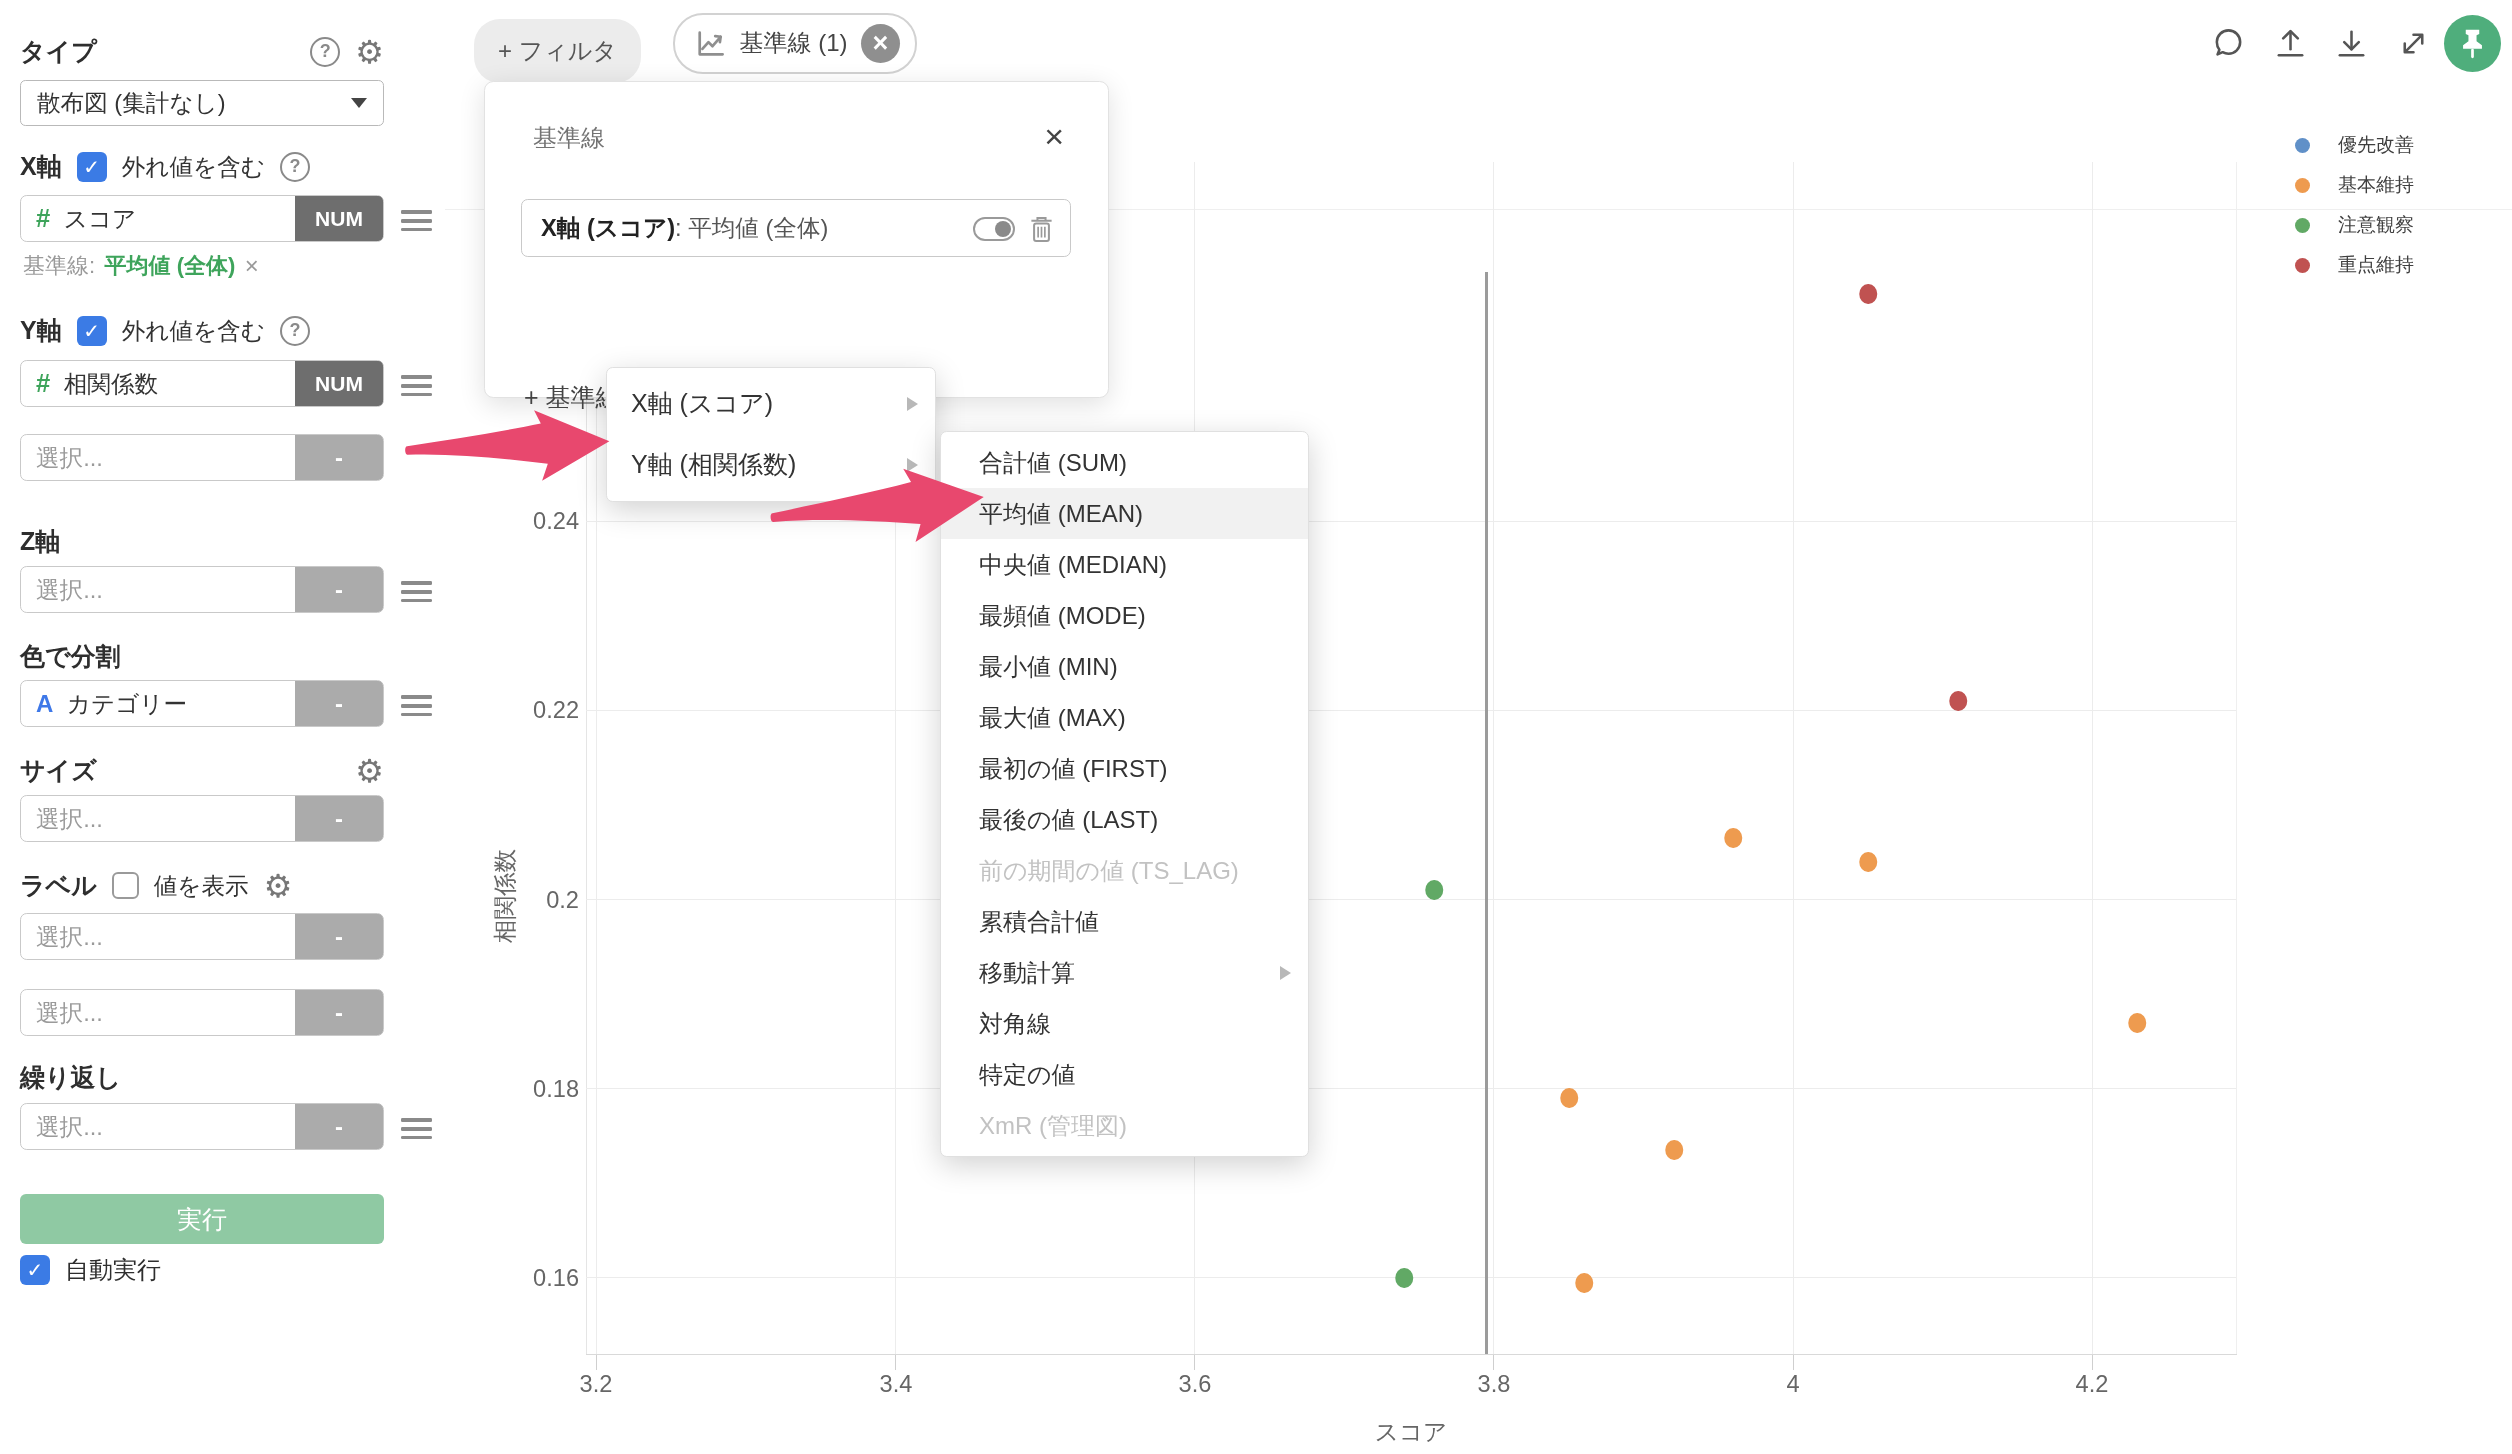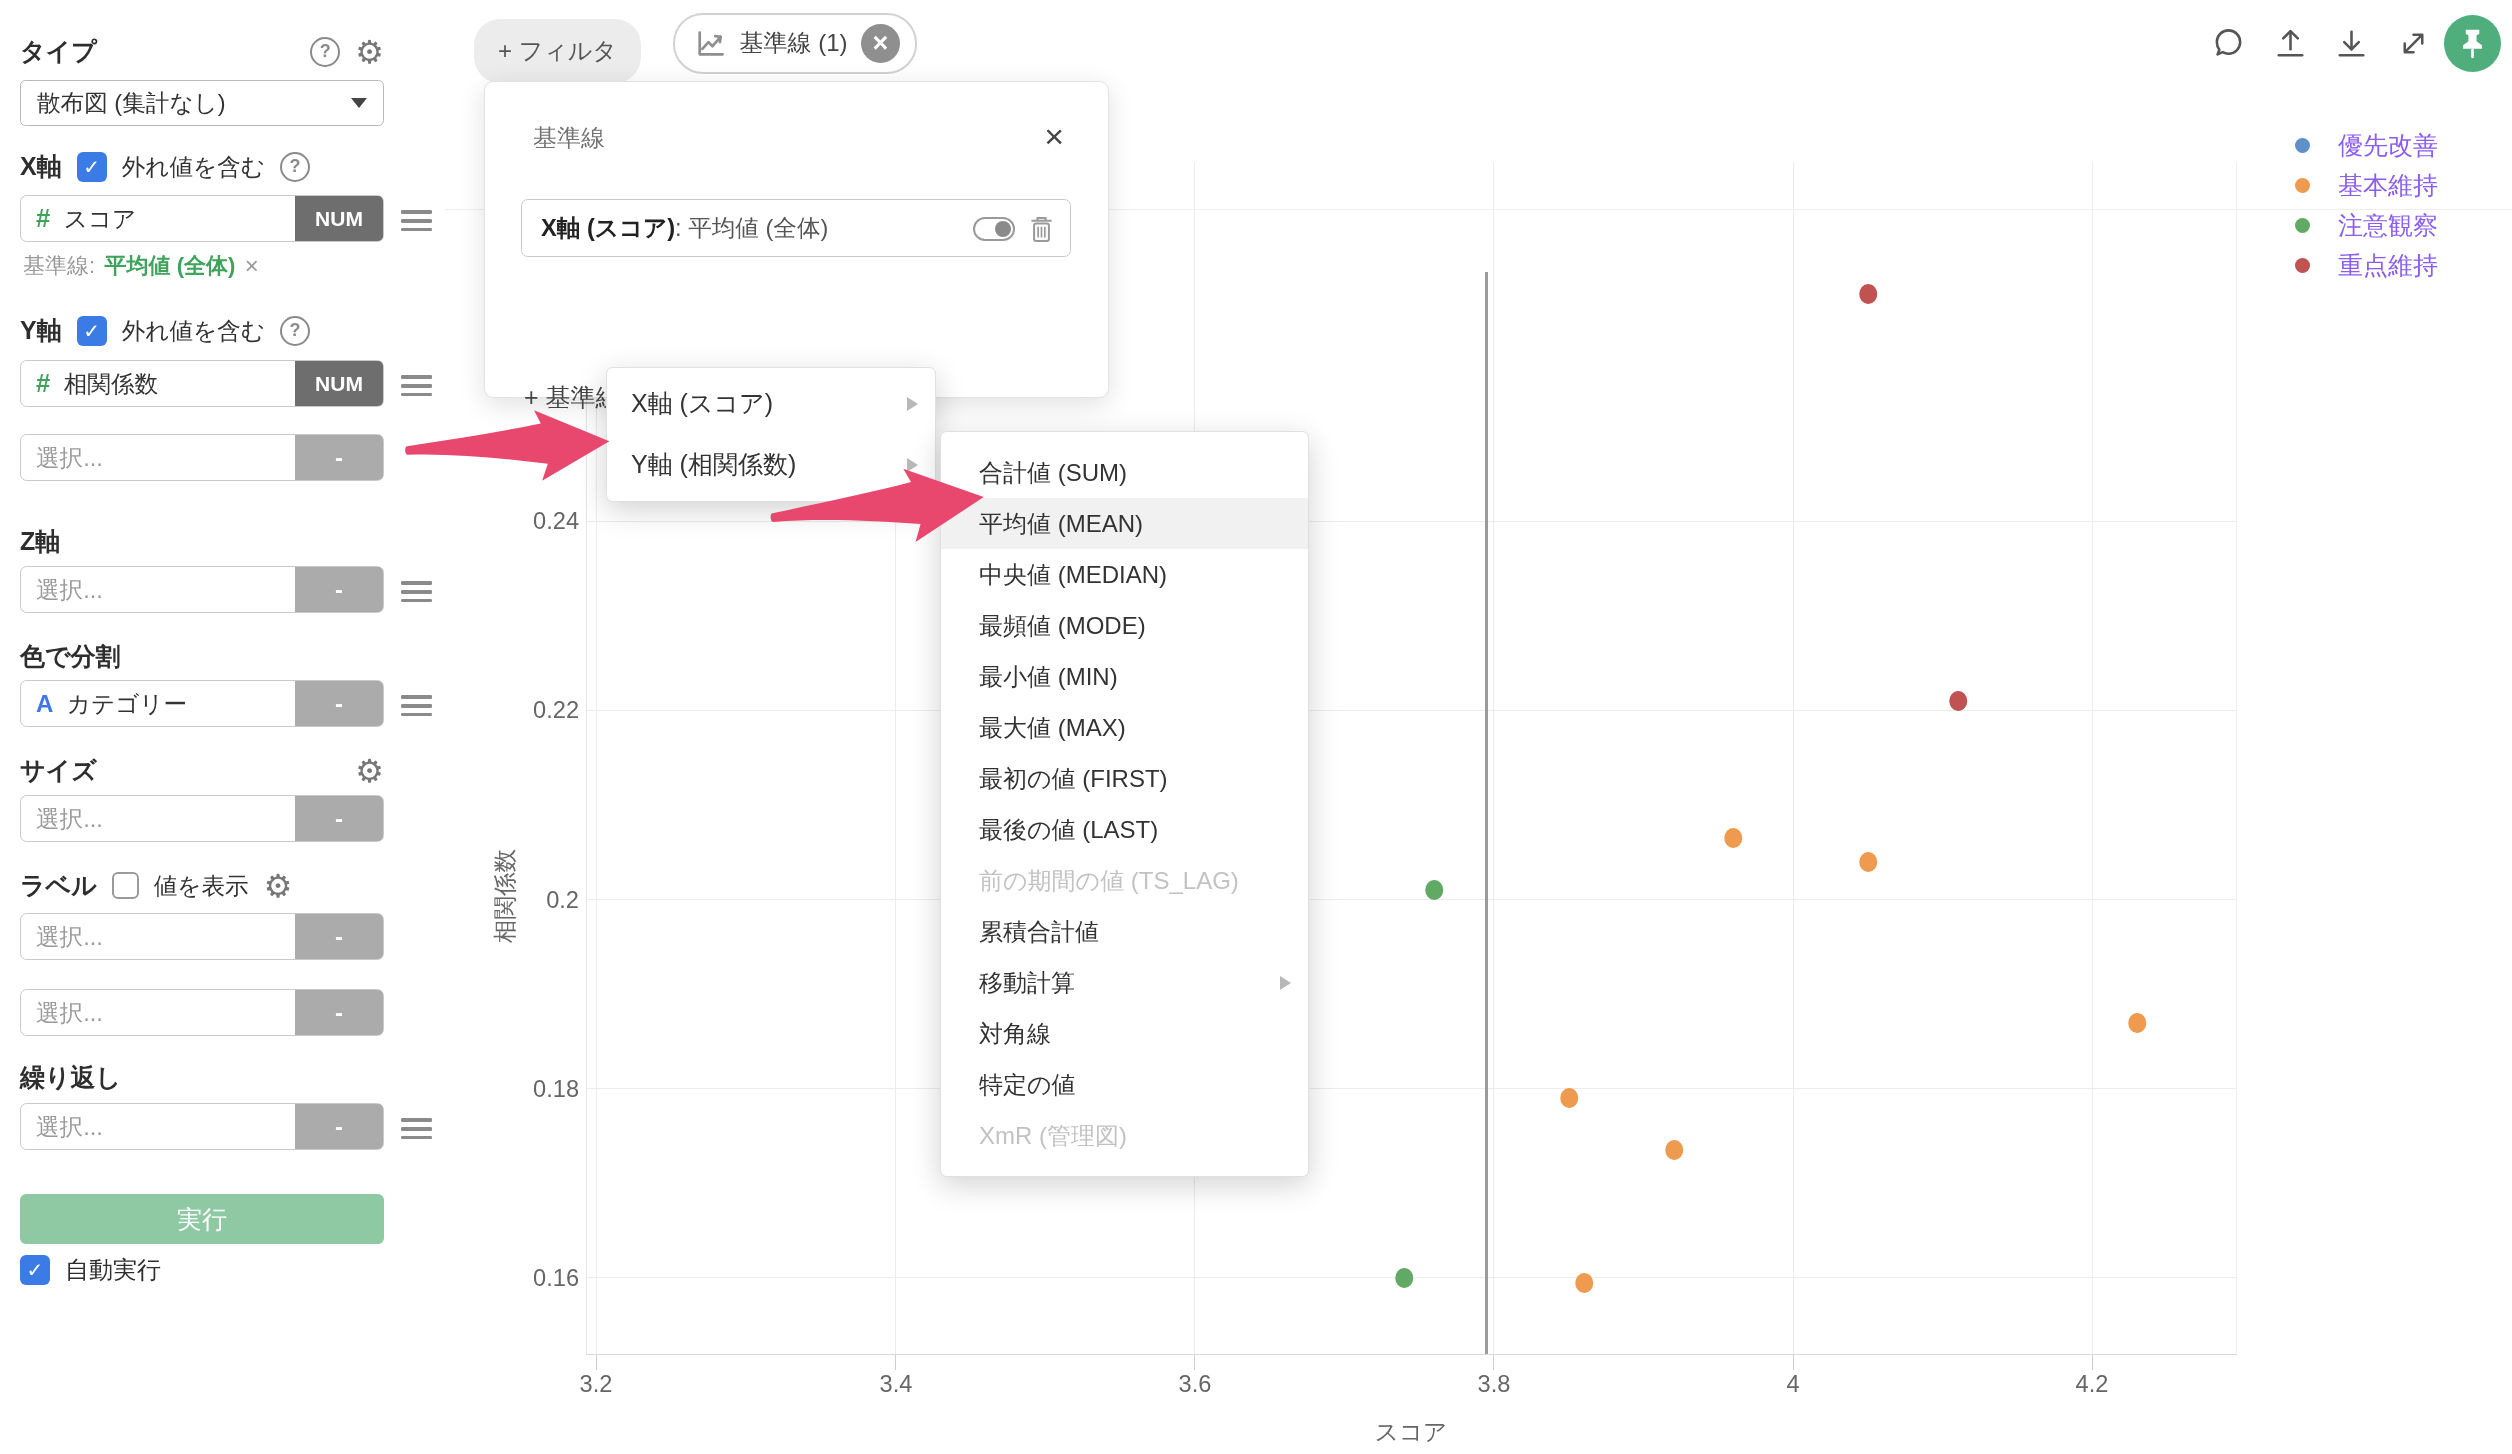--- a/index.html
+++ b/index.html
@@ -76,21 +76,21 @@
   #xlabel { position:absolute; left:1411px; top:1416px; transform:translateX(-50%);
     font-size:23.6px; color:#666; }
   #ylabel { position:absolute; left:505px; top:896px; transform:translate(-50%,-50%) rotate(-90deg);
     font-size:23.6px; color:#666; white-space:nowrap; }
   .pt { position:absolute; width:17.5px; height:20px; border-radius:50%; transform:translate(-50%,-50%); }
 
   
   #legend { position:absolute; left:2295px; top:125px; }
   .leg-row { display:flex; align-items:center; gap:28px; height:40px; }
   .leg-dot { width:15px; height:15px; border-radius:50%; }
-  .leg-label { font-size:25px; color:#8b5cf6;font-family:Liberation Mono, monospace; }
+  .leg-label { font-size:19px; color:#404040;font-family:Liberation Mono, monospace; }
 
   
   #dialog { position:absolute; left:484px; top:81px; width:625px; height:317px; background:#fff;
     border:1.3px solid #e2e2e2; border-radius:9.4px; box-shadow:0 6.7px 27px rgba(0,0,0,.12); z-index:10; }
   #dialog-title { position:absolute; left:48px; top:40px; font-size:24px; color:#737373; }
   #dialog-close { position:absolute; right:44px; top:35px; font-size:34px; color:#444; }
   #dialog-row { position:absolute; left:36px; top:117px; width:550px; height:58px;
     border:1.3px solid #c9c9c9; border-radius:6.7px; display:flex; align-items:center;
     padding:0 101px 0 19px; font-size:23.6px; white-space:nowrap; }
   #dialog-row b { color:#222; }
@@ -101,21 +101,21 @@
   #add-baseline { position:absolute; left:39px; top:299px; font-size:25px; color:#444; }
 
   
   #menu1 { position:absolute; left:606px; top:367px; width:330px; background:#fff;
     border:0.7px solid #e0e0e0; border-radius:6.7px; box-shadow:0 8px 30px rgba(0,0,0,.18);
     padding:5.4px 0; z-index:20; }
   .m1-item { position:relative; height:61px; display:flex; align-items:center;
     padding:0 47px 0 24px; font-size:25px; color:#333; white-space:nowrap; }
   #submenu { position:absolute; left:940px; top:431px; width:369px; background:#fff;
     border:0.7px solid #e0e0e0; border-radius:6.7px; box-shadow:0 8px 30px rgba(0,0,0,.18);
-    padding:15px 0; z-index:25; }
+    padding:5px 0; z-index:25; }
   .sm-item { position:relative; height:51px; display:flex; align-items:center;
     padding:0 47px 0 38px; font-size:24px; color:#333; white-space:nowrap; }
   .sm-item.highlight { background:#f1f1f1; }
   .sm-item.disabled { color:#c2c2c2; }
   .chev { position:absolute; right:17.5px; top:50%; transform:translateY(-50%); width:0; height:0;
     border-left:11.4px solid #b8b8b8; border-top:7.4px solid transparent; border-bottom:7.4px solid transparent; }
 
   
   .pink-arrow { position:absolute; z-index:40; }
 

